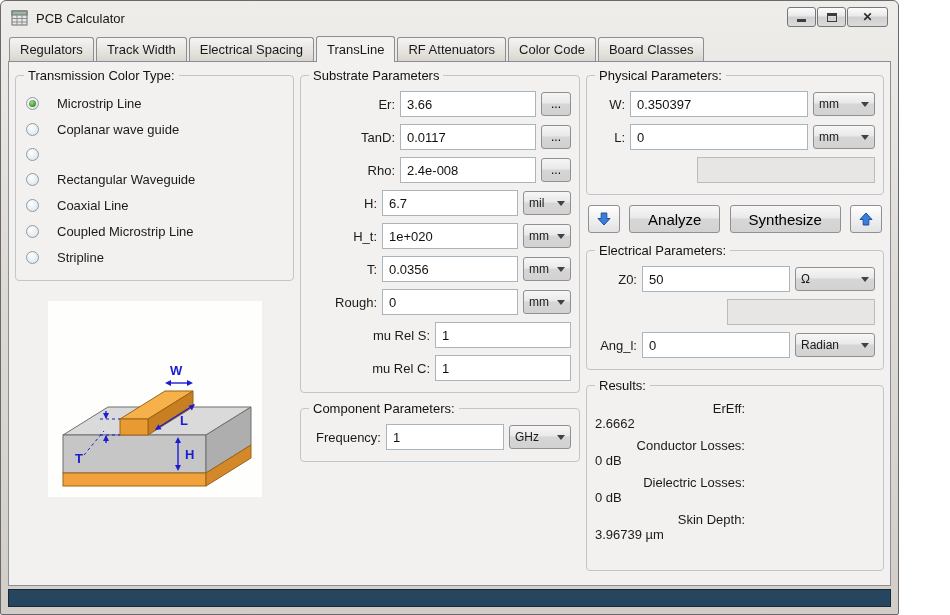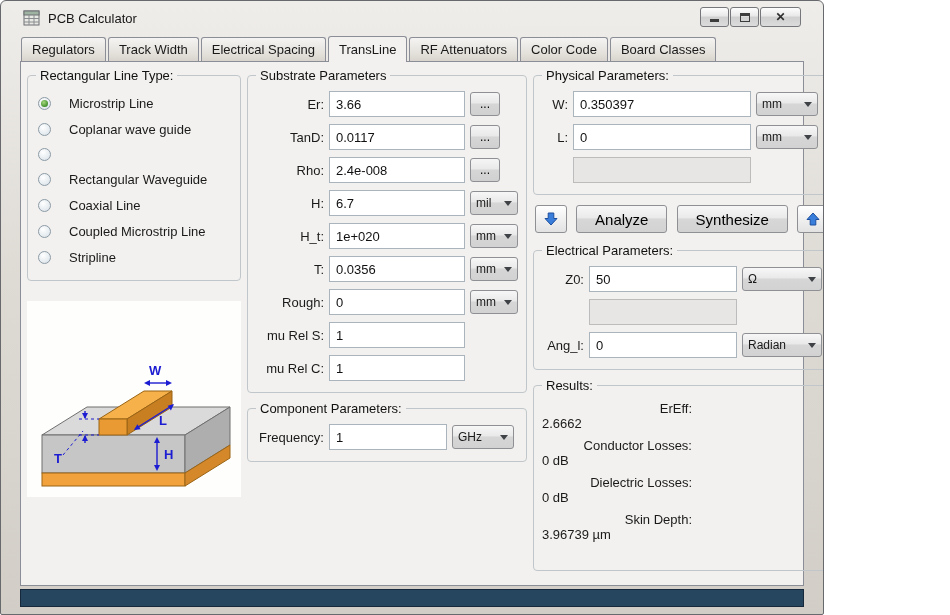--- a/index.html
+++ b/index.html
@@ -1,23 +1,23 @@
 <!DOCTYPE html>
 <html><head>
 <meta charset="utf-8">
 <style>
   * { margin:0; padding:0; box-sizing:border-box; }
   html,body { background:#ffffff; }
   body { font-family:"Liberation Sans", sans-serif; font-size:13px; color:#1a1a1a; }
 
   .window {
-    position:relative; width:824px; height:615px;
+    position:relative; width:899px; height:615px;
     border:1px solid #67696c; border-radius:6px 6px 2px 2px;
     background:linear-gradient(180deg,#efedea 0%,#dedbd5 45%,#d2cec7 100%);
-    padding:0 19px; overflow:hidden;
+    padding:0 7px; overflow:hidden;
   }
 
   
   .titlebar { height:34px; display:flex; align-items:center; position:relative; padding-left:3px; }
   .app-icon { width:18px; height:18px; display:inline-flex; margin-right:7px; }
   .win-title { font-size:13px; color:#161616; }
   .winbtns { position:absolute; right:3px; top:6px; display:flex; gap:1px; }
   .winbtn {
     height:20px; border:1px solid #75777a; border-radius:3px;
     background:linear-gradient(180deg,#fdfdfd 0%,#e8e8e8 45%,#cfcfcf 50%,#dcdcdc 100%);
@@ -61,21 +61,21 @@
     border:1px solid #8d9ba6; background:radial-gradient(circle at 38% 32%, #ffffff 0%, #e2e9ee 70%, #cfd9e0 100%);
   }
   .radio.selected::after {
     content:""; display:block; width:7px; height:7px; margin:2px; border-radius:50%;
     background:radial-gradient(circle at 40% 35%, #a5d97e 0%, #3c8a28 75%, #215a14 100%);
   }
 
   .diagram { width:214px; height:196px; margin:12px auto 0; background:#fefefc; }
 
   
-  .prow { display:flex; align-items:center; gap:5px; margin-bottom:7px; }
+  .prow { display:flex; align-items:center; gap:5px; margin-bottom:7px;justify-content:flex-end; }
   .plabel { width:68px; text-align:right; flex:0 0 auto; }
   .pinput {
     height:26px; border:1px solid #a9b4bd; background:#ffffff; padding:0 6px;
     font-family:Liberation Sans, sans-serif; font-size:13px; color:#111; width:136px;
   }
   .pinput.disabled { background:#e7e6e4; border-color:#bcbcbc; }
   .dots {
     width:30px; height:24px; border:1px solid #8e9094; border-radius:3px; cursor:pointer;
     background:linear-gradient(180deg,#f5f5f5 0%,#e9e9e9 45%,#d6d6d6 50%,#d0d0d0 100%);
     font-family:"Liberation Sans",sans-serif; font-size:12px; line-height:1;
@@ -159,21 +159,21 @@
     <div class="tab active">TransLine</div>
     <div class="tab">RF Attenuators</div>
     <div class="tab">Color Code</div>
     <div class="tab">Board Classes</div>
   </div>
 
   <div class="client">
 
     <div class="col col1">
       <fieldset>
-        <legend>Rectangular Line Type:</legend>
+        <legend>Transmission Color Type:</legend>
         <div class="radio-row">
           <span class="radio selected"></span>
           <span>Microstrip Line</span>
         </div>
         <div class="radio-row">
           <span class="radio"></span>
           <span>Coplanar wave guide</span>
         </div>
         <div class="radio-row">
           <span class="radio"></span>

